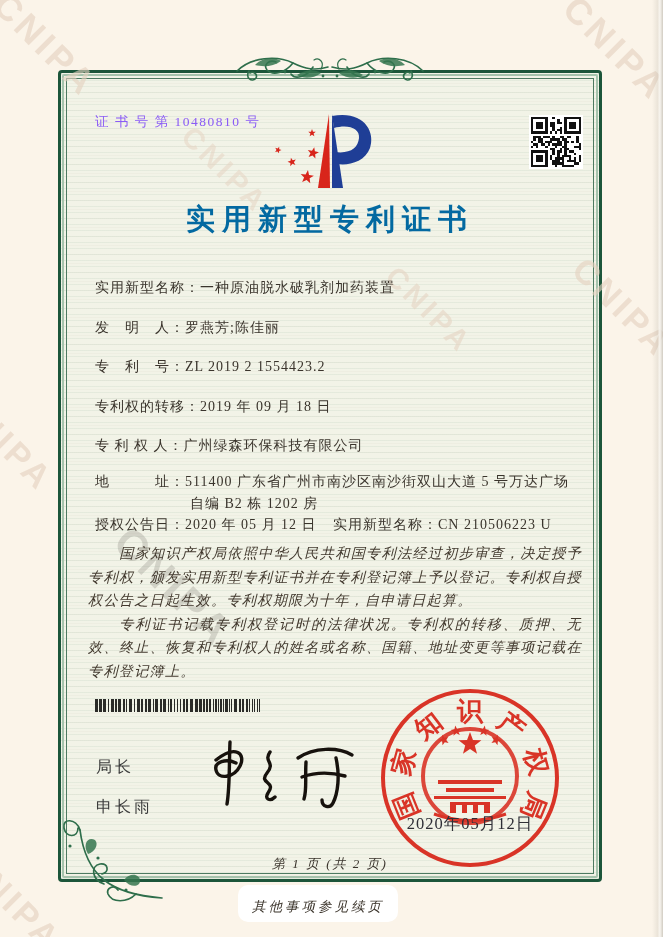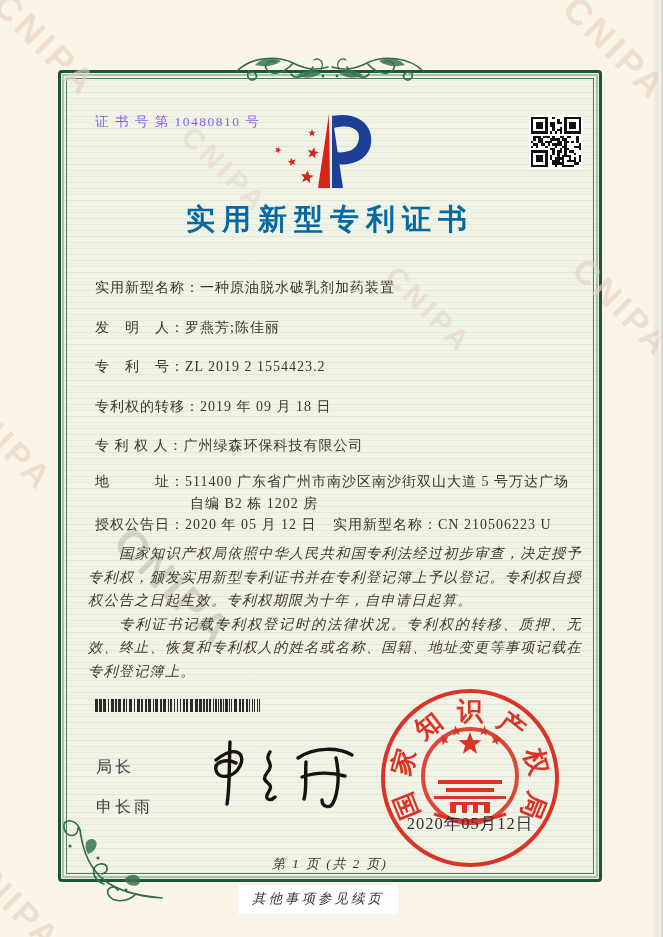--- a/index.html
+++ b/index.html
@@ -59,22 +59,22 @@
   .signature{position:absolute;left:200px;top:736px;width:165px;height:78px;z-index:5;}
 
   .seal{position:absolute;left:376px;top:686px;width:188px;height:188px;z-index:6;opacity:.94;}
   .seal-char{font-size:26px;fill:#d8291c;font-family:"Liberation Serif",serif;font-weight:bold;}
   .seal-date{font-size:16.5px;fill:#23232c;letter-spacing:1px;font-family:"Liberation Serif",serif;}
 
   .page-no{position:absolute;left:58px;top:855px;width:544px;text-align:center;
     font-size:13px;letter-spacing:2px;color:#3a342c;z-index:4;font-style:italic;}
 
   .footer-note{position:absolute;left:58px;top:885px;width:520px;text-align:center;z-index:4;}
-  .footer-note span{display:inline-block;background:#ffffff;padding:5px 14px 6px;
-    font-size:13.5px;font-style:italic;letter-spacing:3px;color:#3b342b;}
+  .footer-note span{display:inline-block;background:#ffffff;padding:13px 14px 6px;
+    font-size:13.5px;font-style:italic;letter-spacing:3px;color:#3b342b;border-radius:10px;}
 
   .ornament-top{position:absolute;left:235px;top:50px;width:190px;height:40px;z-index:5;}
   .ornament-corner{position:absolute;left:40px;top:814px;width:127px;height:90px;z-index:5;}
 </style>
 </head>
 <body>
 
 <div class="edge-right noselect"></div>
 
 <div class="cert-border noselect"></div>

